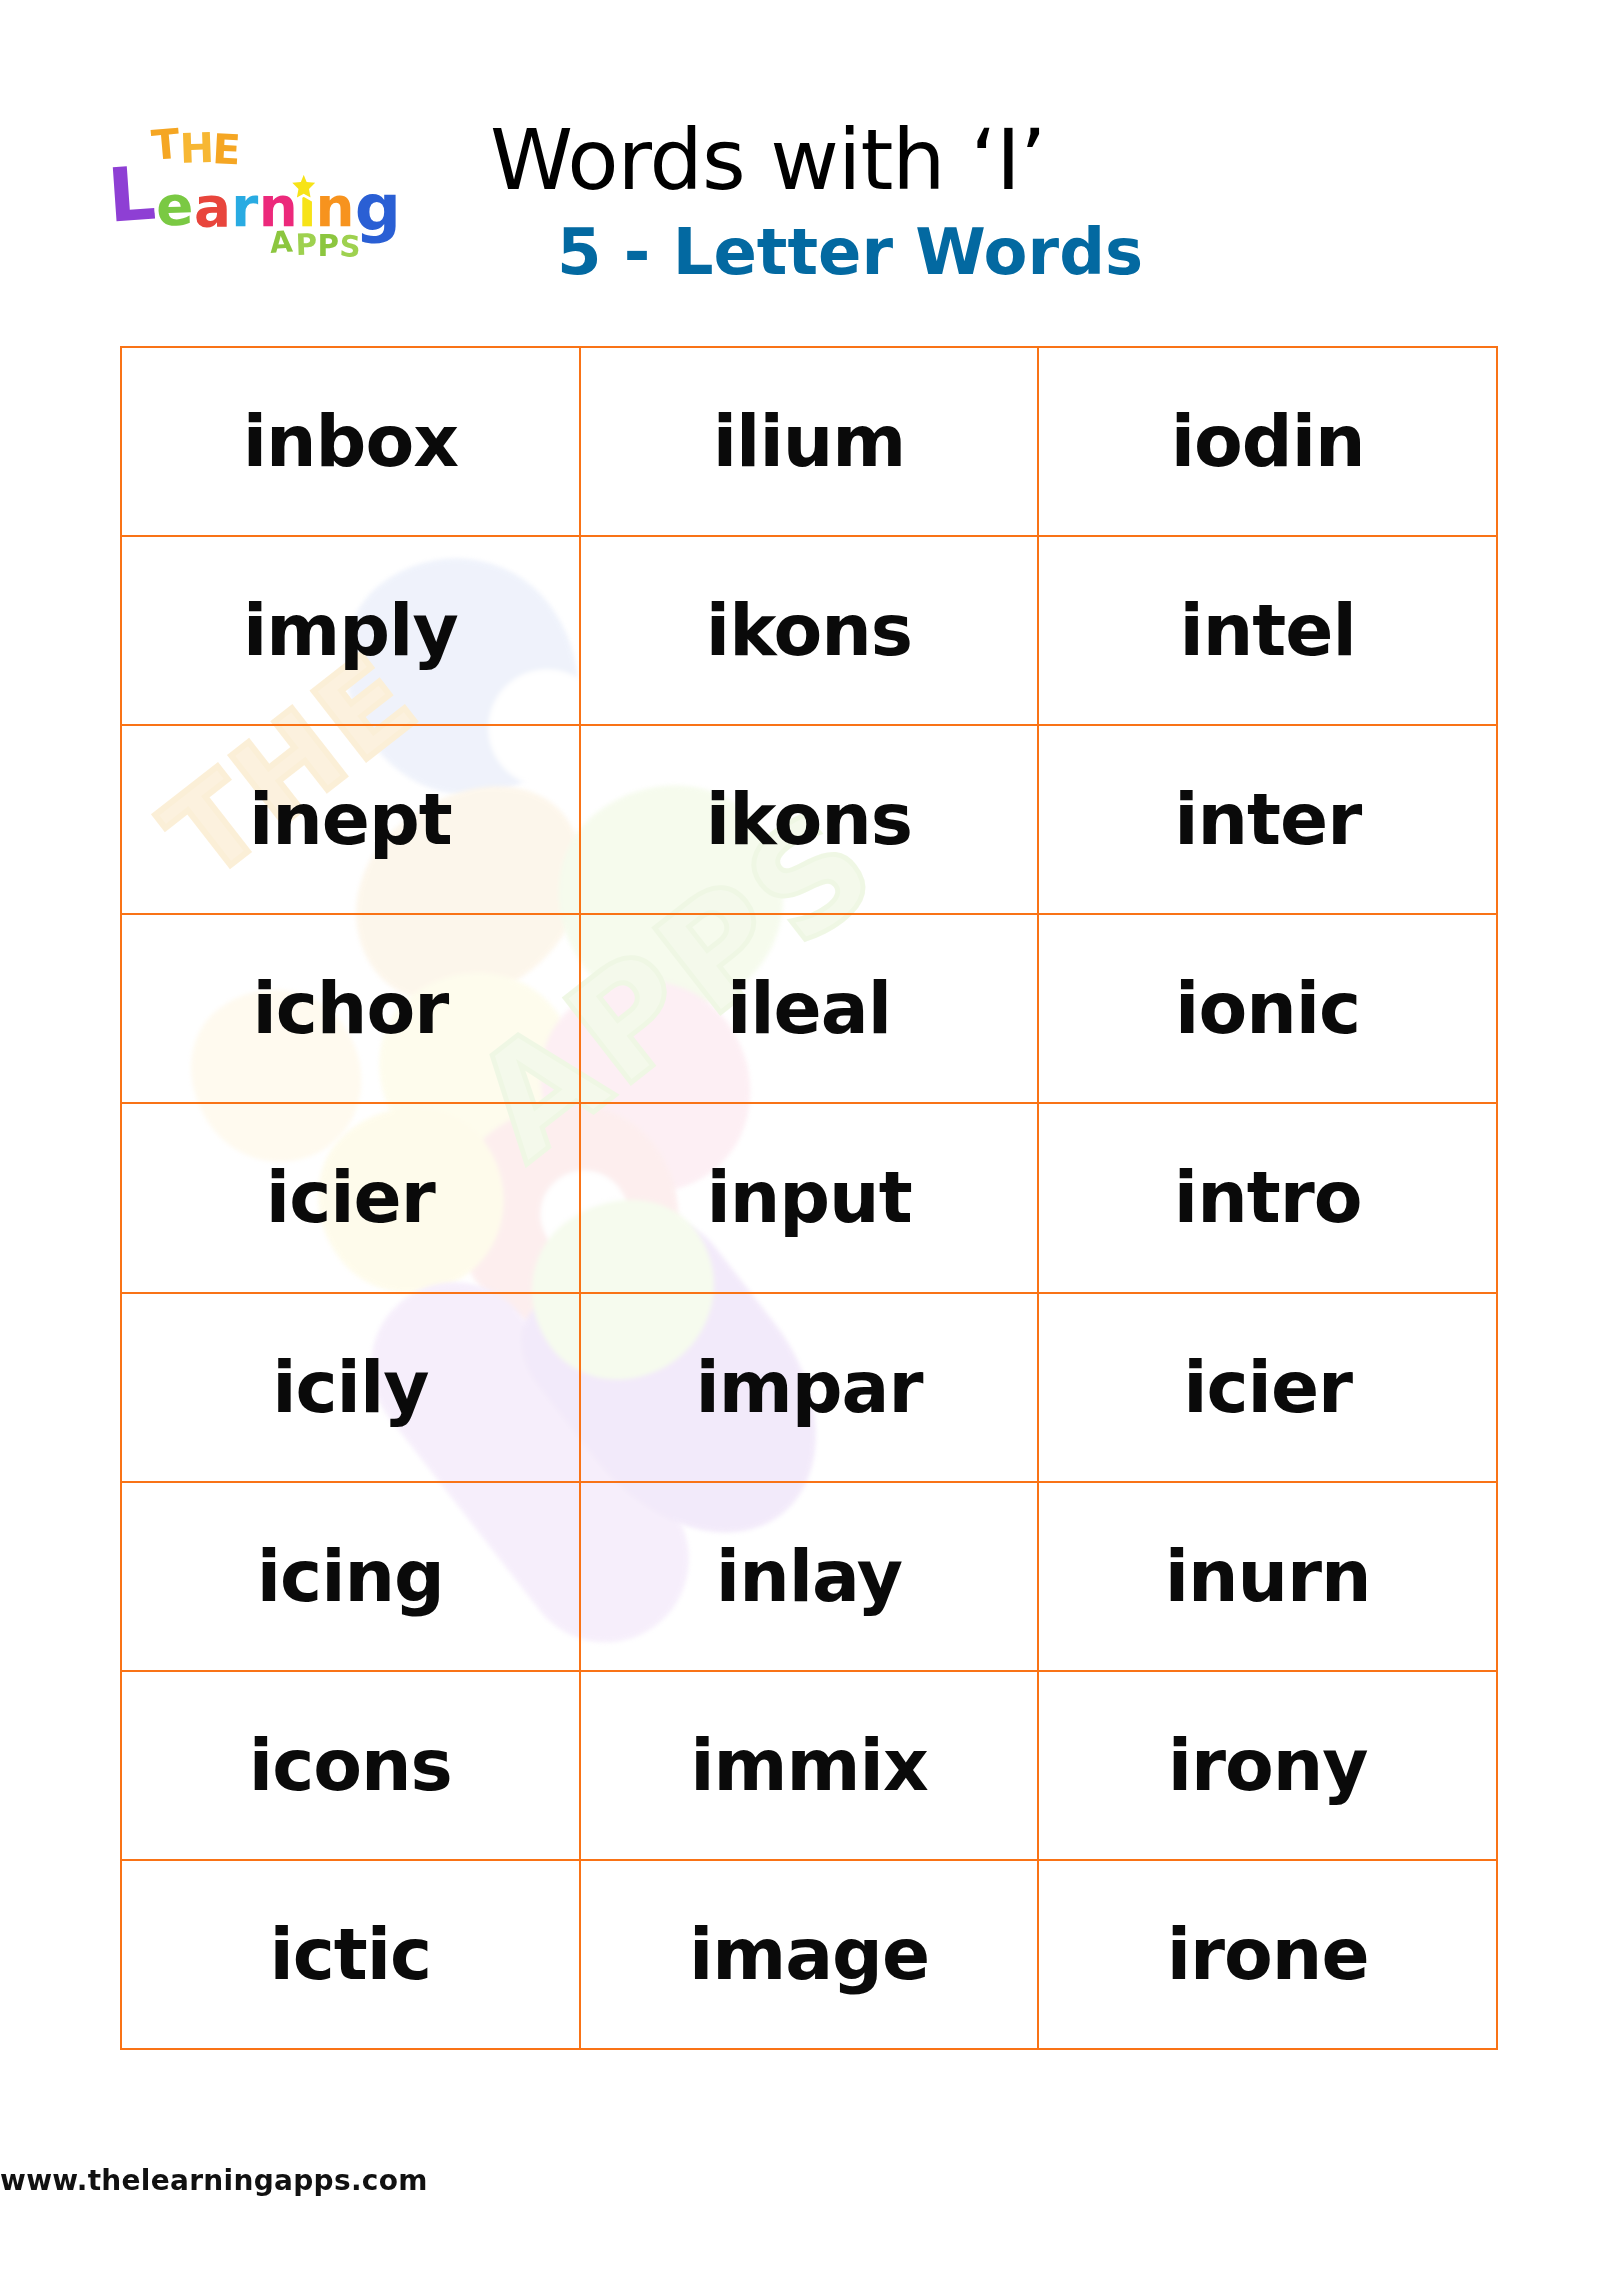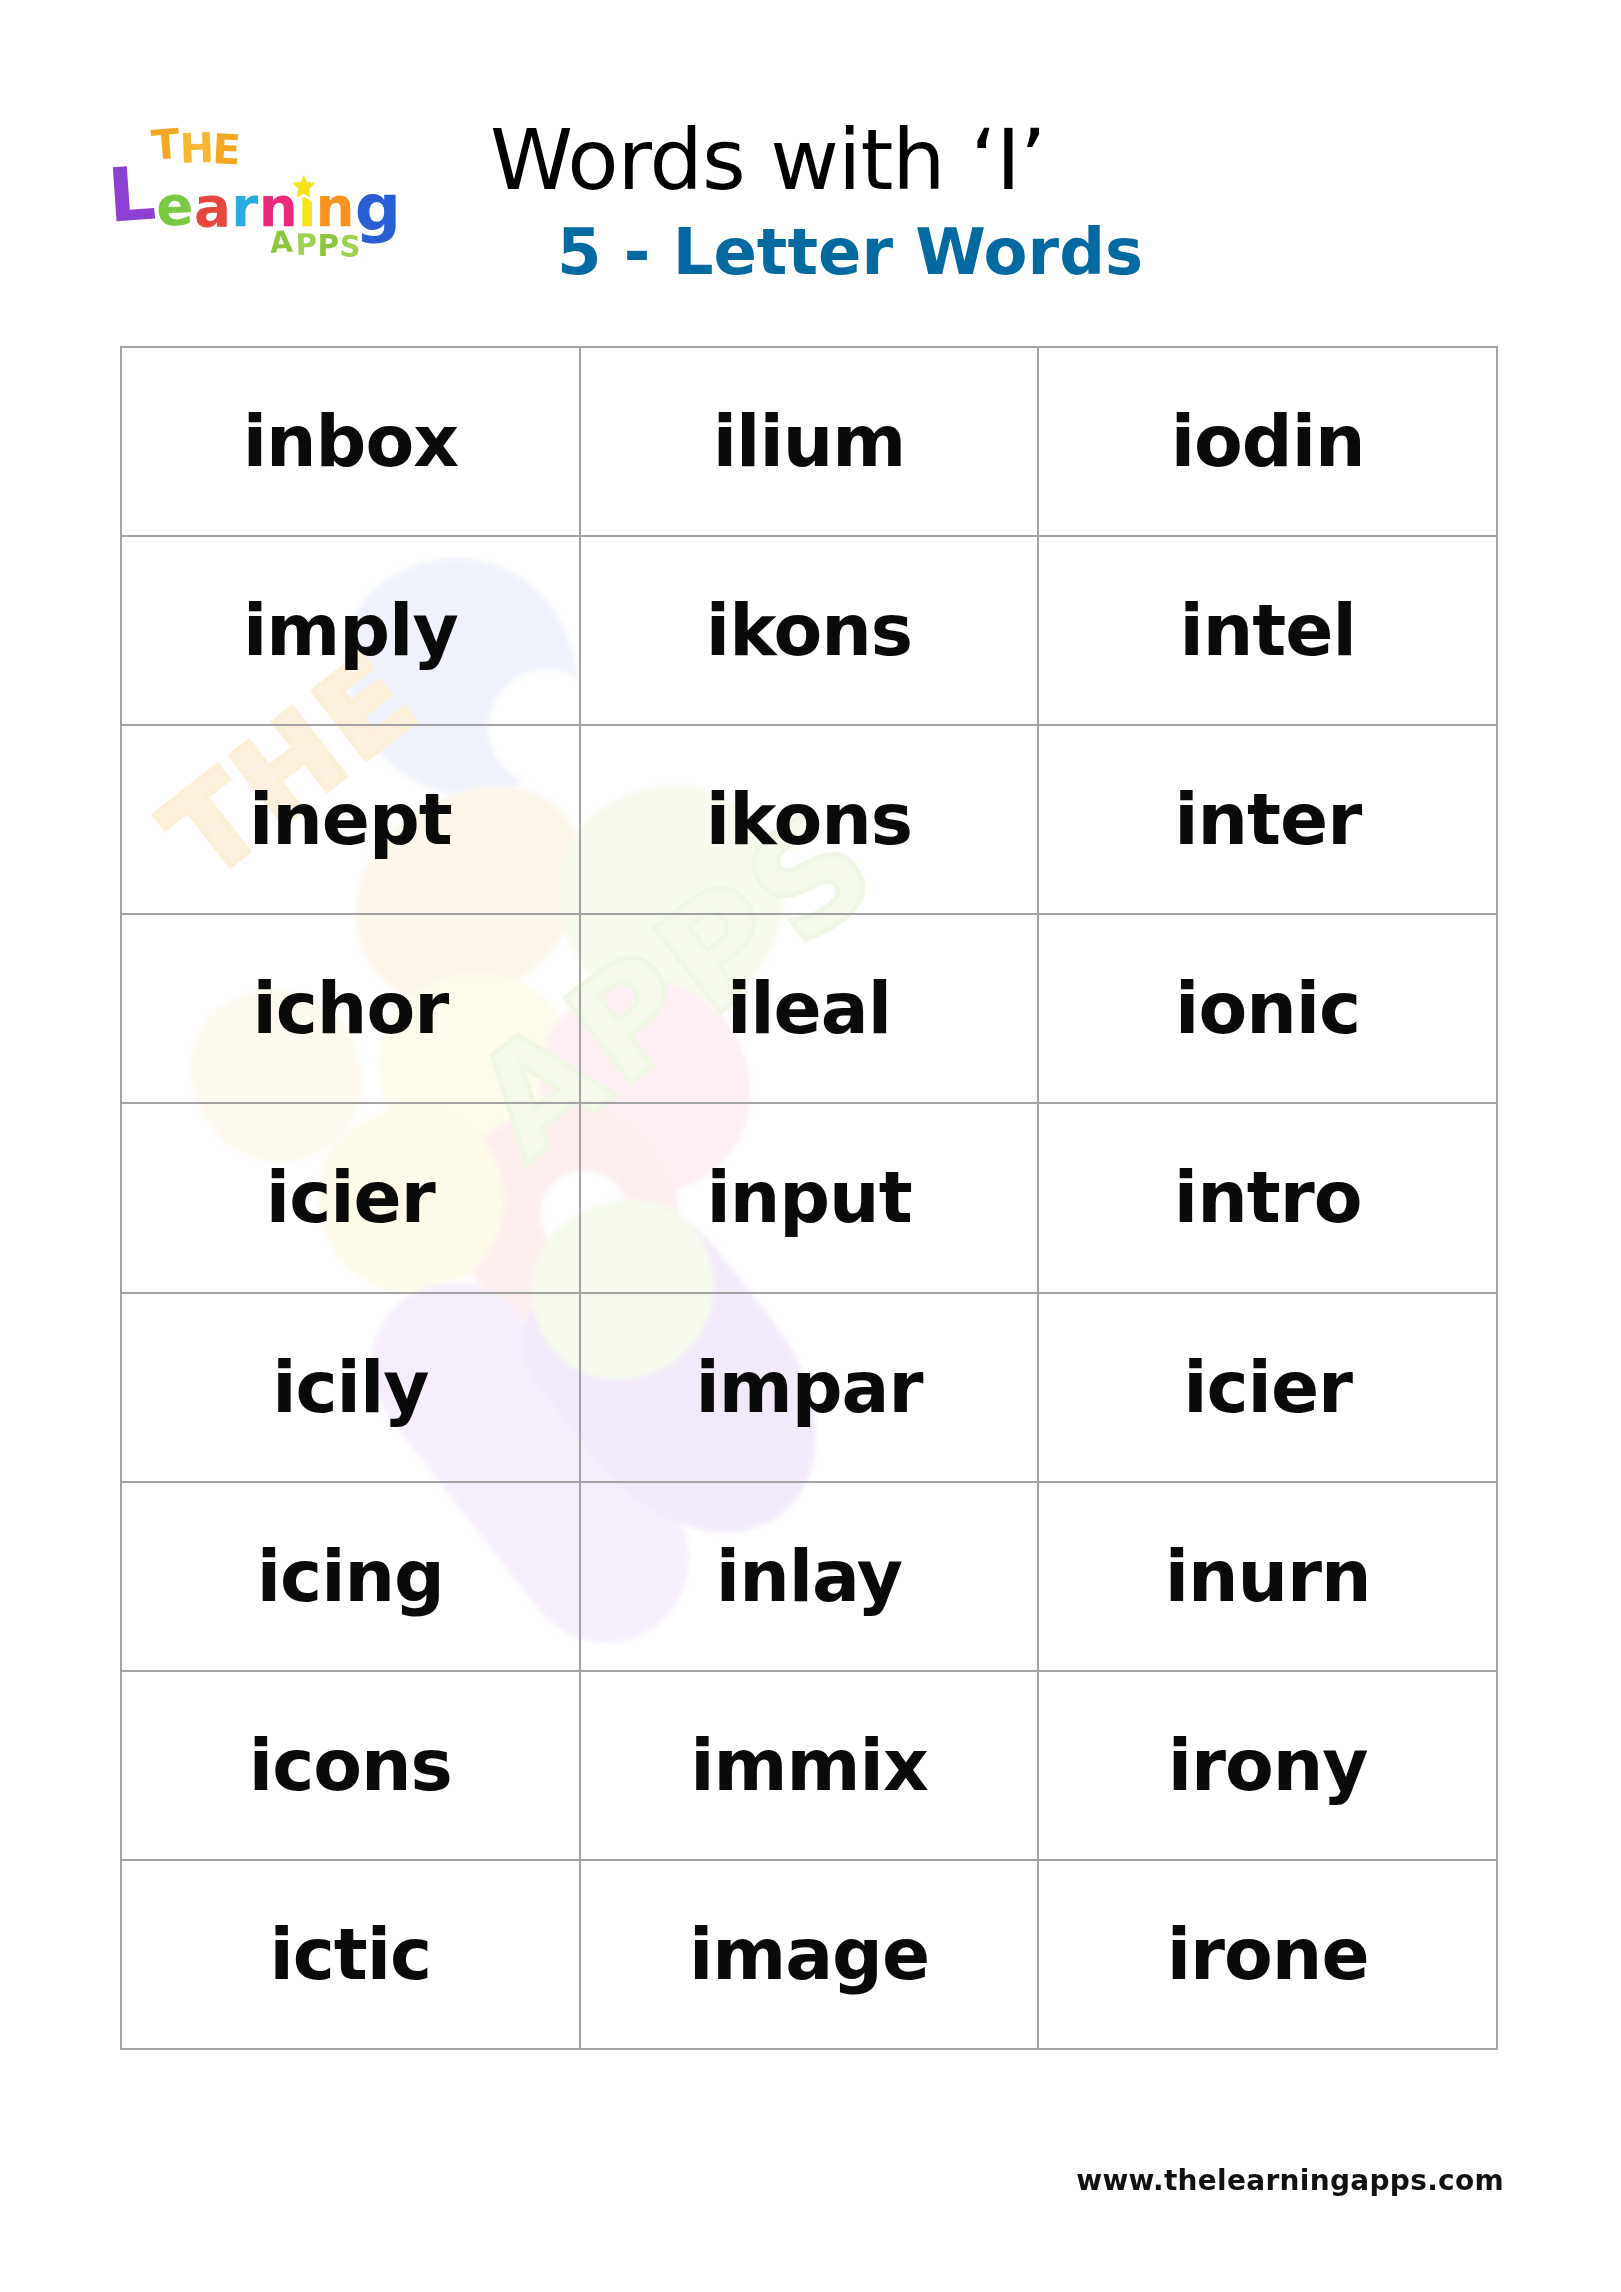--- a/index.html
+++ b/index.html
@@ -116,21 +116,21 @@
     left: 120px;
     top: 346px;
     width: 1378px;
     height: 1704px;
     border-collapse: collapse;
     table-layout: fixed;
     z-index: 2;
     background: transparent;
   }
   .word-table td {
-    border: 2px solid #a3a3a3;
+    border: 2px solid #f97316;
     width: 33.3333%;
     height: 170px;
     text-align: center;
     vertical-align: middle;
     padding: 6px;
     background: transparent;
   }
   .word {
     font-family: "DejaVu Sans", sans-serif;
     font-weight: bold;
@@ -140,21 +140,21 @@
     letter-spacing: -1px;
     display: inline-block;
   }
 
   
   .footer {
     position: absolute;
     left: 0;
     top: 2164px;
     width: 1504px;
-    text-align: right;
+    text-align: left;
     z-index: 3;
   }
   .footer-url {
     font-family: "DejaVu Sans", sans-serif;
     font-weight: bold;
     font-size: 28px;
     color: #111111;
     letter-spacing: 0.3px;
   }
 </style>

